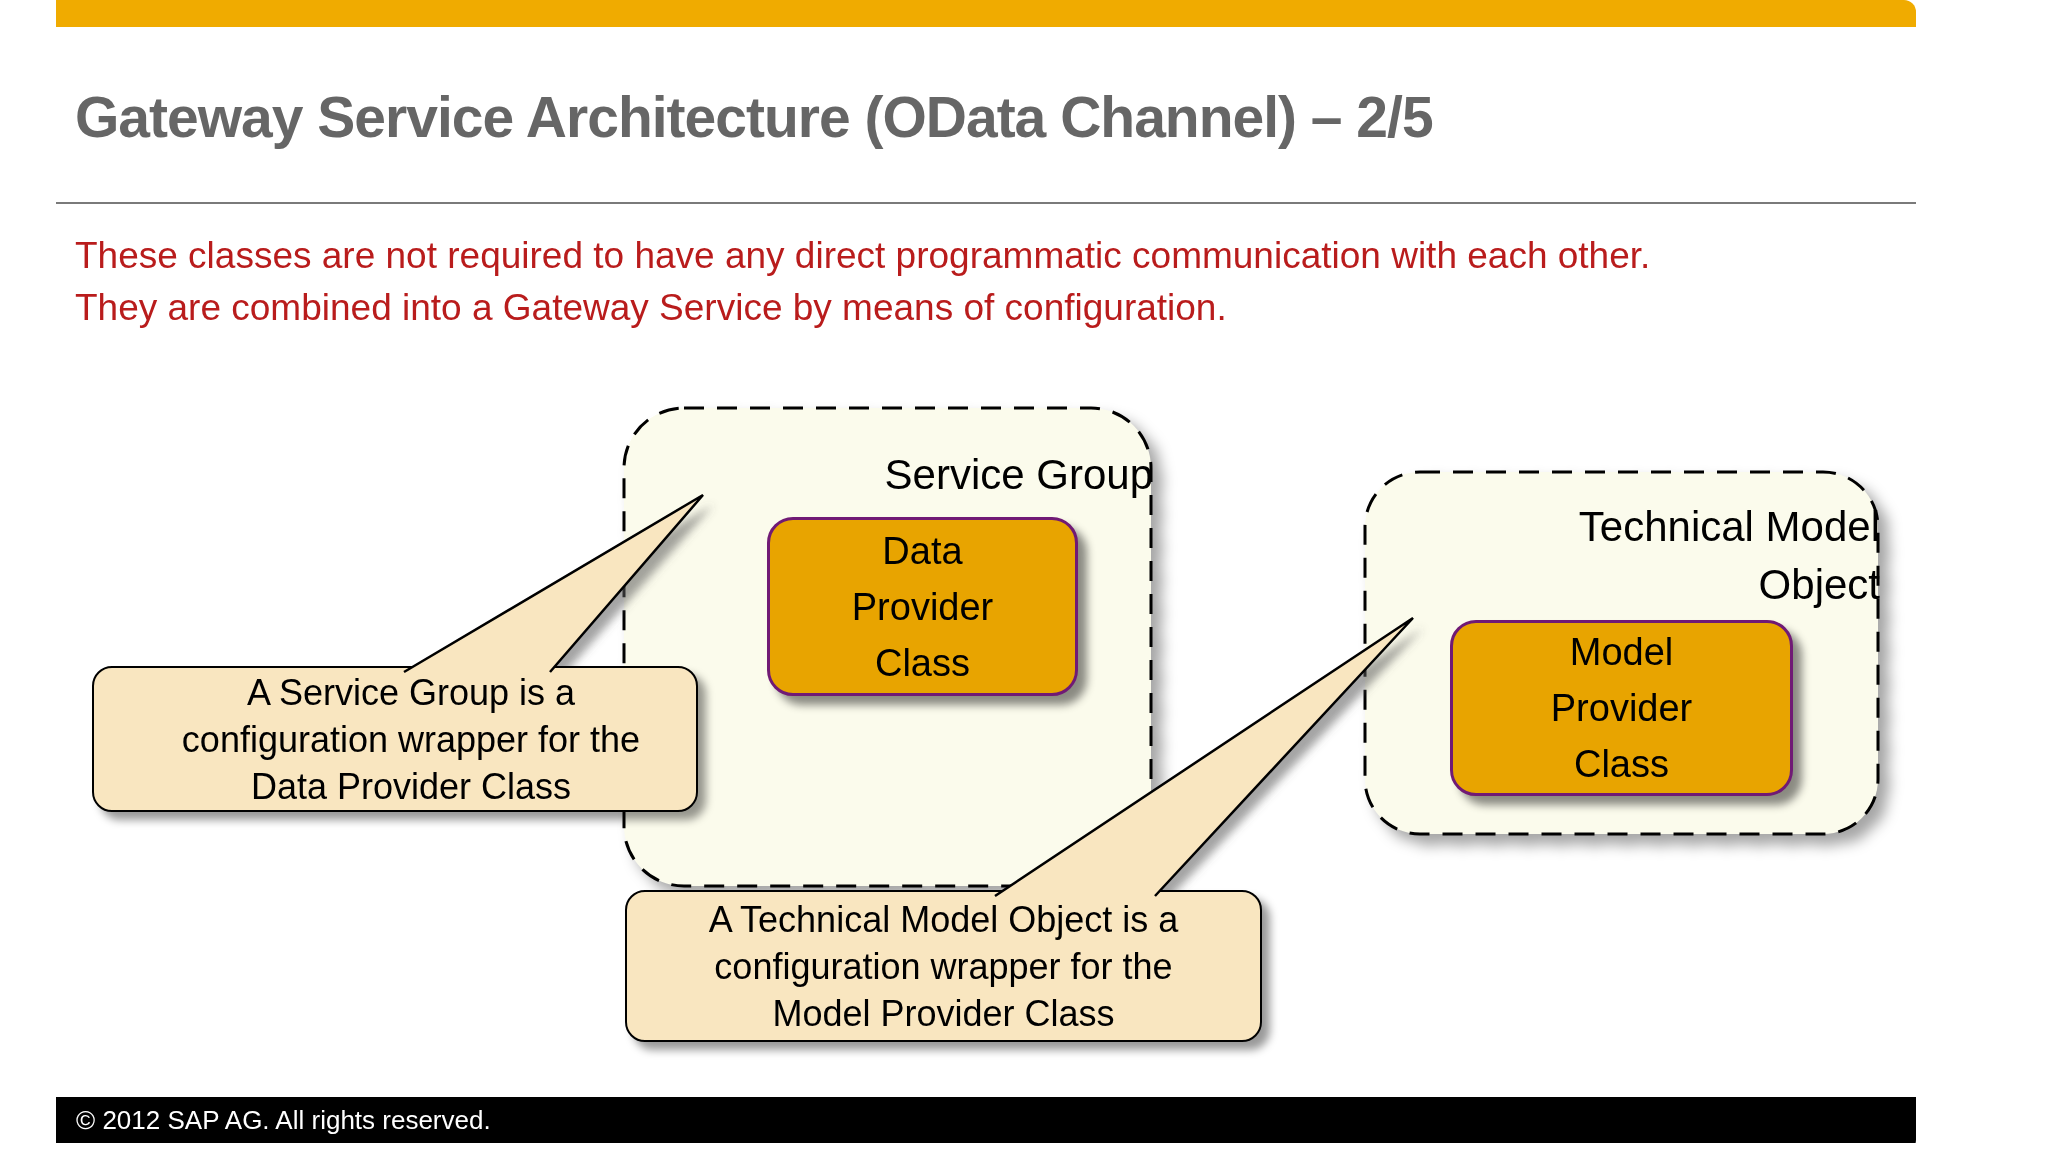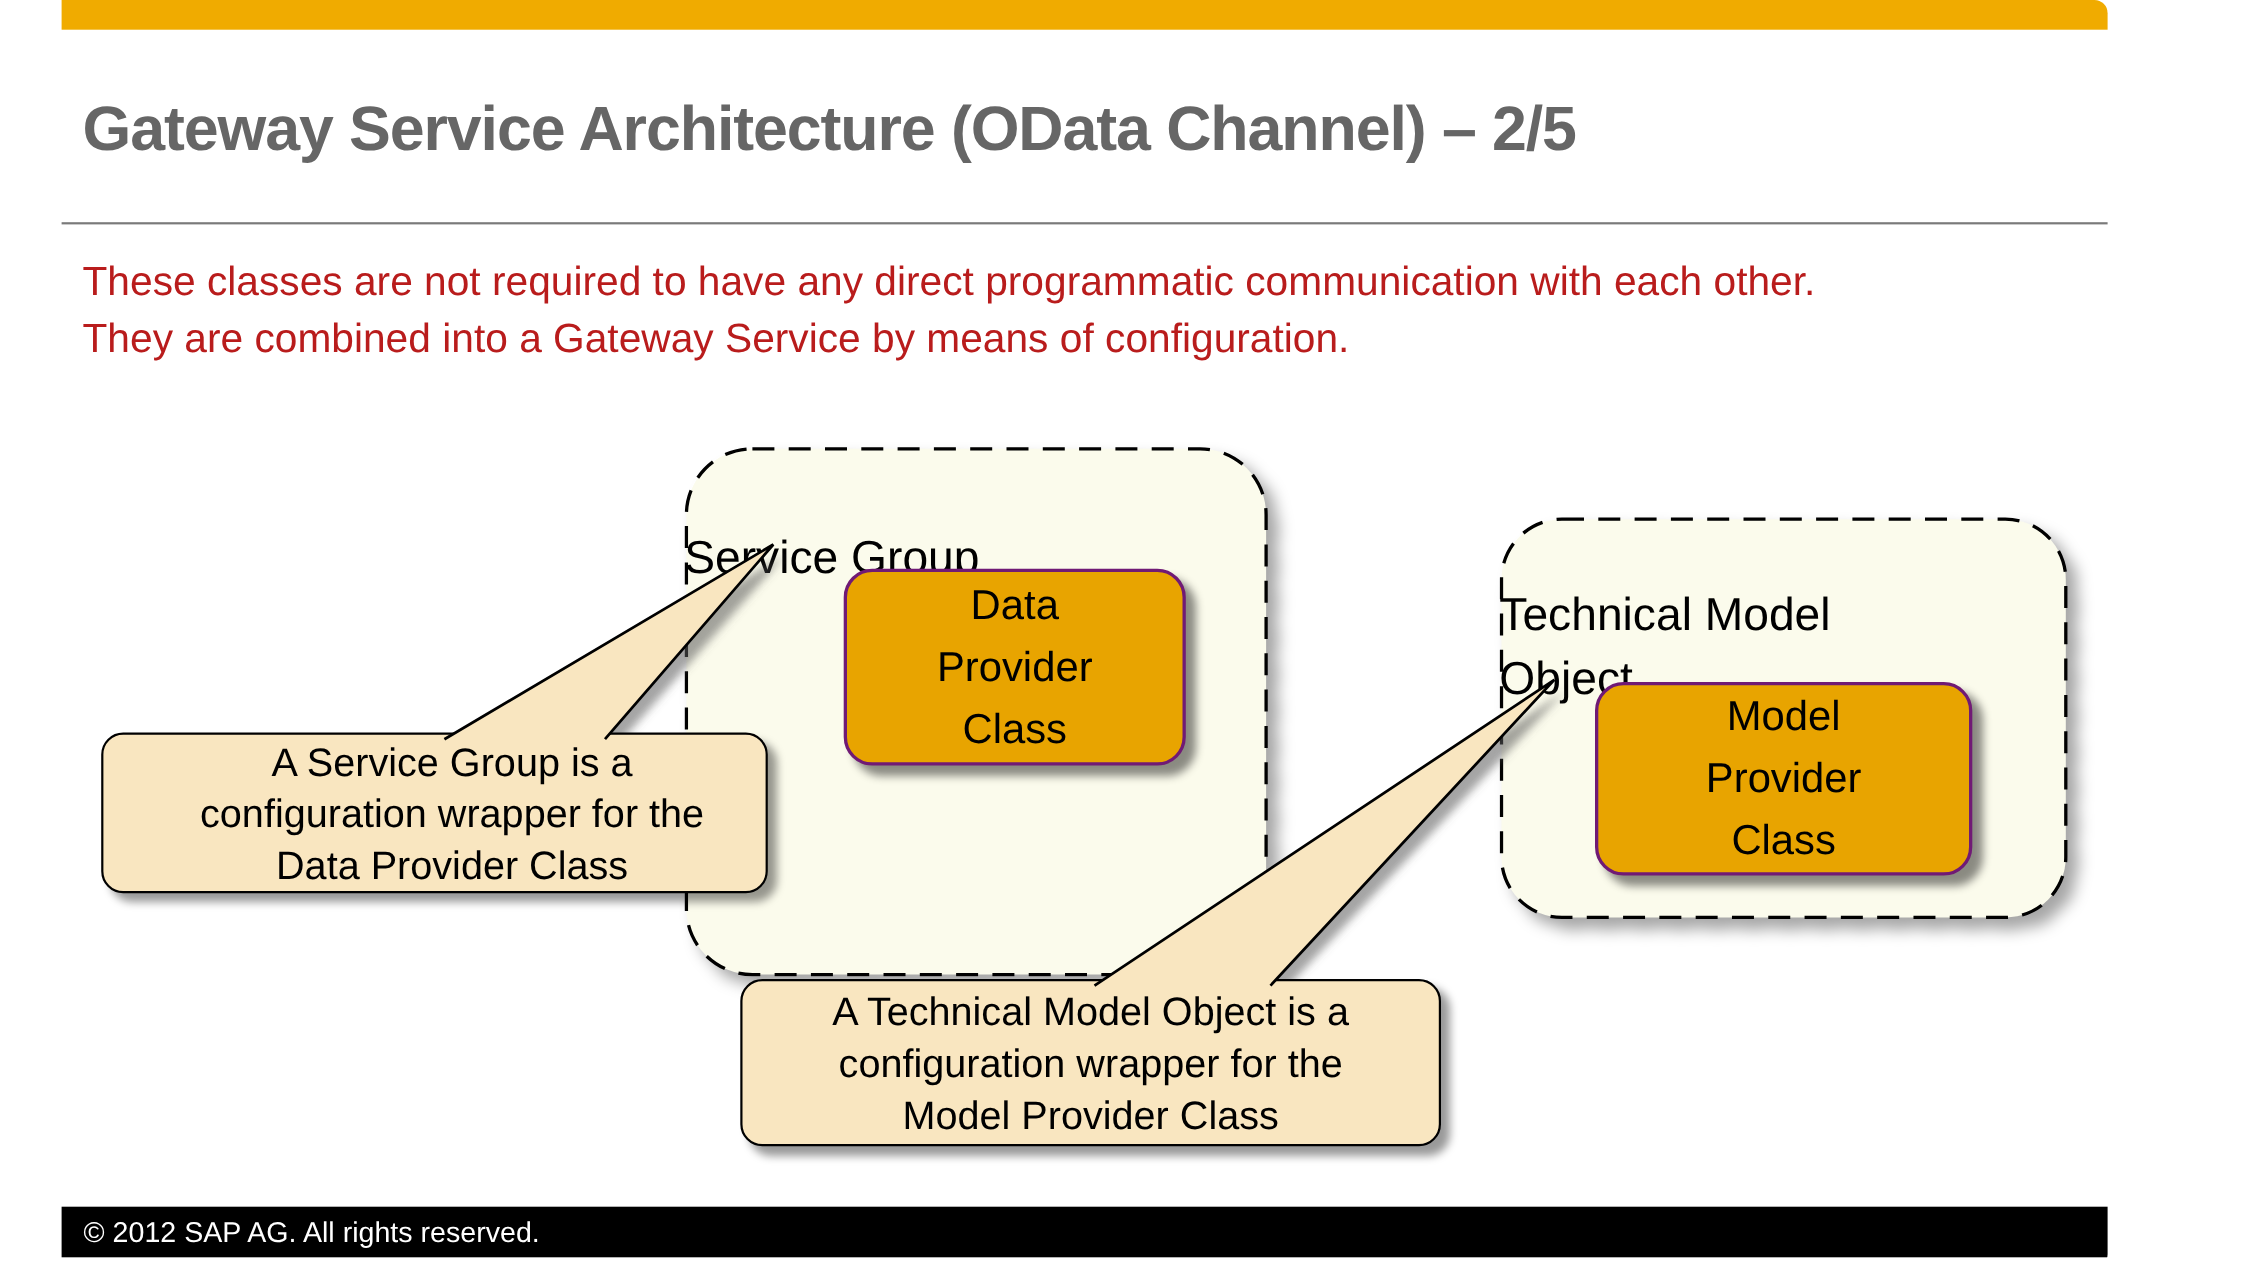--- a/index.html
+++ b/index.html
@@ -18,22 +18,22 @@
   .title-rule{position:absolute;left:56px;top:202px;width:1938px;border-top:2px solid #7a7a7a;}
   
   .intro-text{
     position:absolute;left:75px;top:230px;width:1900px;
     font-size:37px;line-height:52px;color:#b91c1c;white-space:pre-line;
   }
   
   .container{position:absolute;}
   .dash-bg{position:absolute;left:0;top:0;filter:drop-shadow(10px 10px 7px rgba(0,0,0,0.35));}
   .container-label{
-    position:absolute;left:0;width:100%;text-align:left;
-    font-size:42px;line-height:58px;color:#000;white-space:pre-line;margin-top:32px;
+    position:absolute;left:0;width:100%;text-align:right;
+    font-size:42px;line-height:58px;color:#000;white-space:pre-line;
   }
   .sg-container{left:622px;top:406px;width:531px;height:482px;}
   .sg-container .container-label{top:40px;}
   .tmo-container{left:1363px;top:470px;width:517px;height:366px;}
   .tmo-container .container-label{top:28px;}
   
   .provider-box{
     position:absolute;border:3px solid #701a75;border-radius:26px;
     background:var(--provider-box,#E8A400);
     box-shadow:9px 9px 8px rgba(0,0,0,0.45);
@@ -44,21 +44,21 @@
   .mpc-box{left:87px;top:150px;width:337px;height:170px;}
   
   .callout{
     position:absolute;border:2.5px solid #000;border-radius:20px;
     background:var(--callout-fill,#F9E6C0);
     box-shadow:8px 8px 8px rgba(0,0,0,0.4);
     display:flex;align-items:center;justify-content:center;text-align:center;
     font-size:36px;line-height:47px;color:#000;white-space:pre-line;
   }
   .callout-left{left:92px;top:666px;width:570px;height:142px;padding-left:32px;}
-  .callout-bottom{left:625px;top:890px;width:633px;height:148px;margin-left:48px;}
+  .callout-bottom{left:625px;top:890px;width:633px;height:148px;}
   
   .overlay{position:absolute;left:0;top:0;width:2048px;height:1152px;pointer-events:none;}
   
   .footer-bar{
     position:absolute;left:56px;top:1097px;width:1938px;height:46px;
     background:var(--footer-bg,#000000);color:#fff;
     display:flex;align-items:center;justify-content:space-between;
     padding:12px 20px;box-sizing:border-box;font-size:26px;
   }
 </style>

